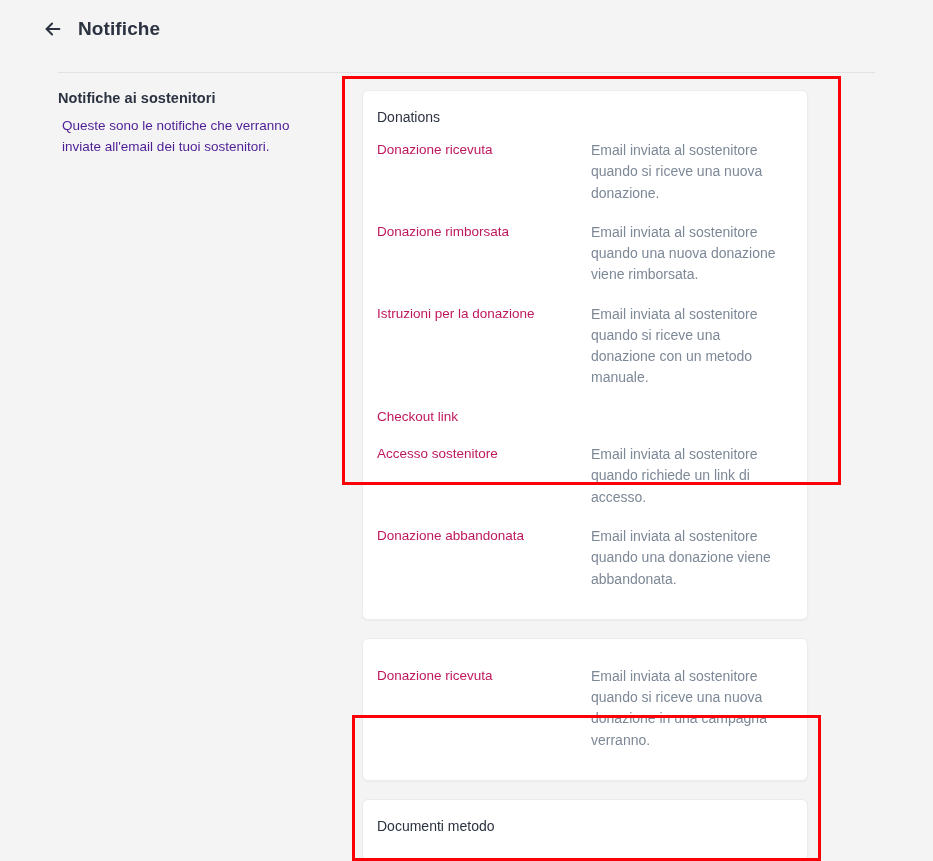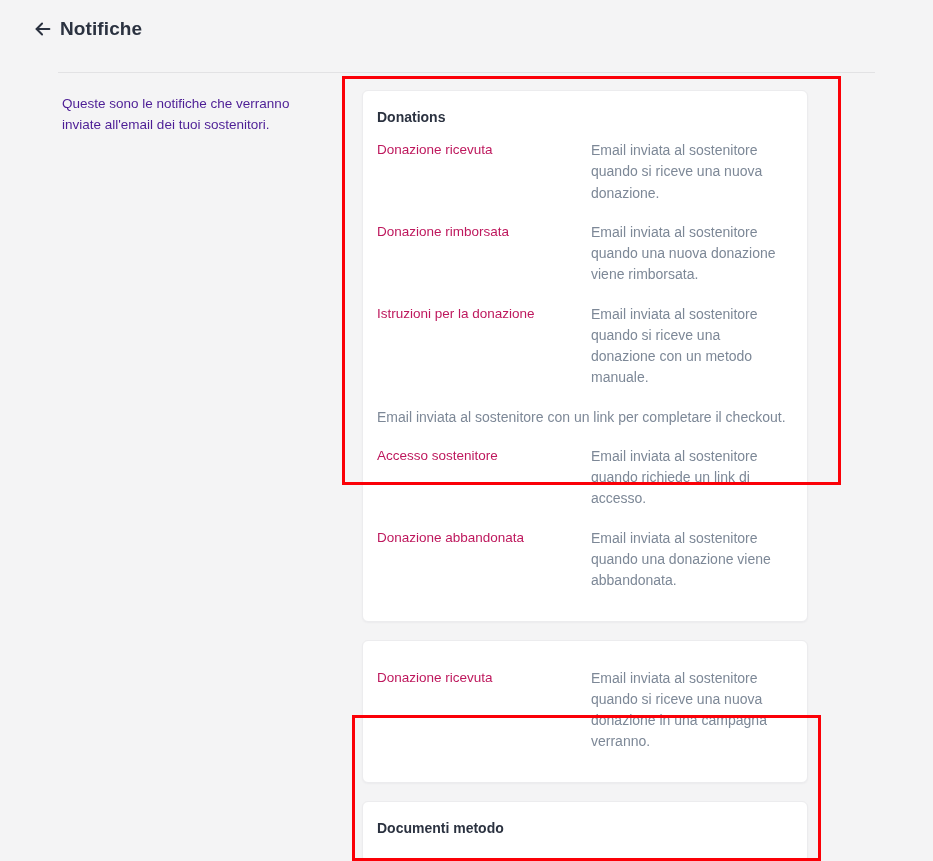--- a/index.html
+++ b/index.html
@@ -15,22 +15,22 @@
     color: #2e3440;
     overflow: hidden;
     position: relative;
   }
 
   
   .page-header {
     display: flex;
     align-items: center;
     height: 58px;
-    padding-left: 30px;
-    gap: 4px;
+    padding-left: 40px;
+    gap: 12px;
   }
   .back-button {
     width: 26px;
     height: 26px;
     display: flex;
     align-items: center;
     justify-content: center;
     cursor: pointer;
     background: none;
     border: none;
@@ -89,21 +89,21 @@
 
   .card {
     background: #ffffff;
     border-radius: 6px;
     border: 1px solid #ececee;
     box-shadow: 0 1px 2px rgba(16,24,40,0.04);
     padding: 18px 20px 20px 14px;
   }
   .card-title {
     font-size: 14px;
-    font-weight: bold;
+    font-weight: normal;
     color: #2b3240;
     margin: 0 0 6px 0;
     padding-left: 0;
   }
 
   .row {
     display: flex;
     align-items: flex-start;
     padding: 9px 0 9px 0;
   }
@@ -153,41 +153,42 @@
     </svg>
   </button>
   <div class="page-title">Notifiche</div>
 </div>
 
 <div class="header-divider"></div>
 
 <div class="content">
 
   <div class="side-col">
+    <h2 class="side-title">Notifiche ai sostenitori</h2>
     <p class="side-desc">Queste sono le notifiche che verranno inviate all'email dei tuoi sostenitori.</p>
   </div>
 
   <div class="cards-col">
 
     <div class="card">
       <div class="card-title">Donations</div>
       <div class="row">
         <a class="row-link">Donazione ricevuta</a>
         <div class="row-desc">Email inviata al sostenitore quando si riceve una nuova donazione.</div>
       </div>
       <div class="row">
         <a class="row-link">Donazione rimborsata</a>
         <div class="row-desc">Email inviata al sostenitore quando una nuova donazione viene rimborsata.</div>
       </div>
       <div class="row">
         <a class="row-link">Istruzioni per la donazione</a>
         <div class="row-desc">Email inviata al sostenitore quando si riceve una donazione con un metodo manuale.</div>
       </div>
       <div class="row">
-        <div class="row-desc">Email inviata al sostenitore con un link per completare il checkout.</div>
+        <a class="row-link">Checkout link</a>
       </div>
       <div class="row">
         <a class="row-link">Accesso sostenitore</a>
         <div class="row-desc">Email inviata al sostenitore quando richiede un link di accesso.</div>
       </div>
       <div class="row">
         <a class="row-link">Donazione abbandonata</a>
         <div class="row-desc">Email inviata al sostenitore quando una donazione viene abbandonata.</div>
       </div>
     </div>

